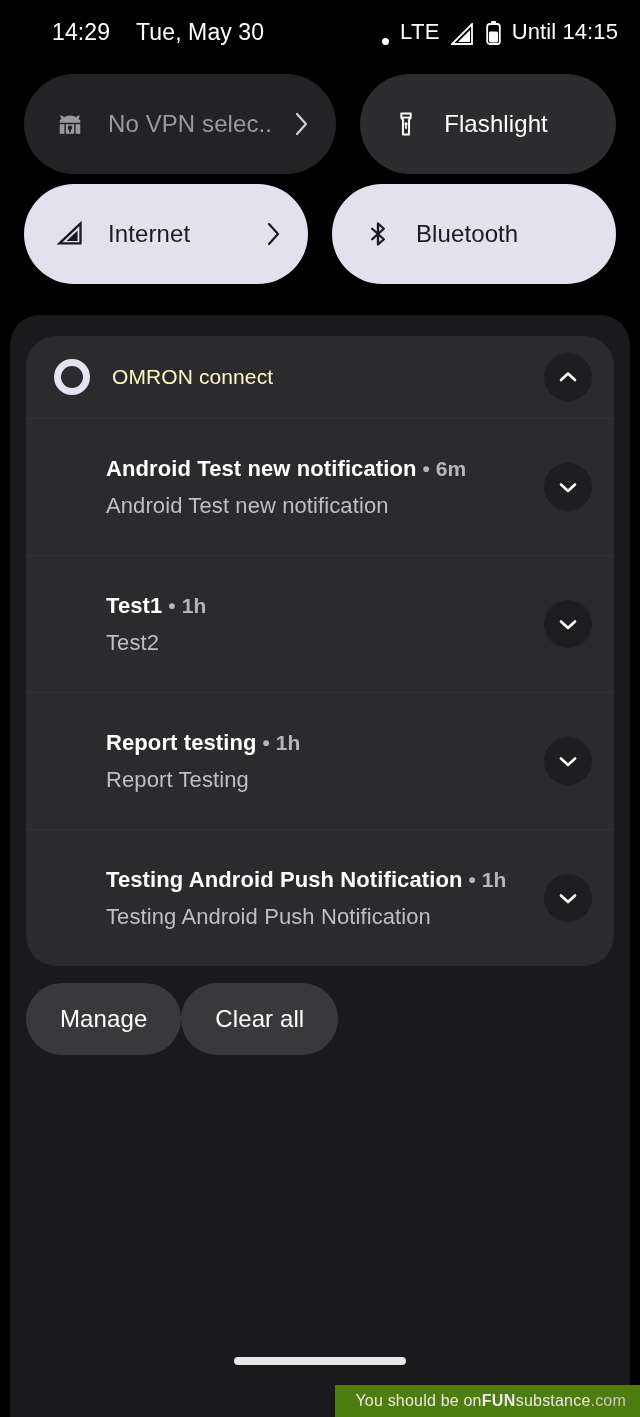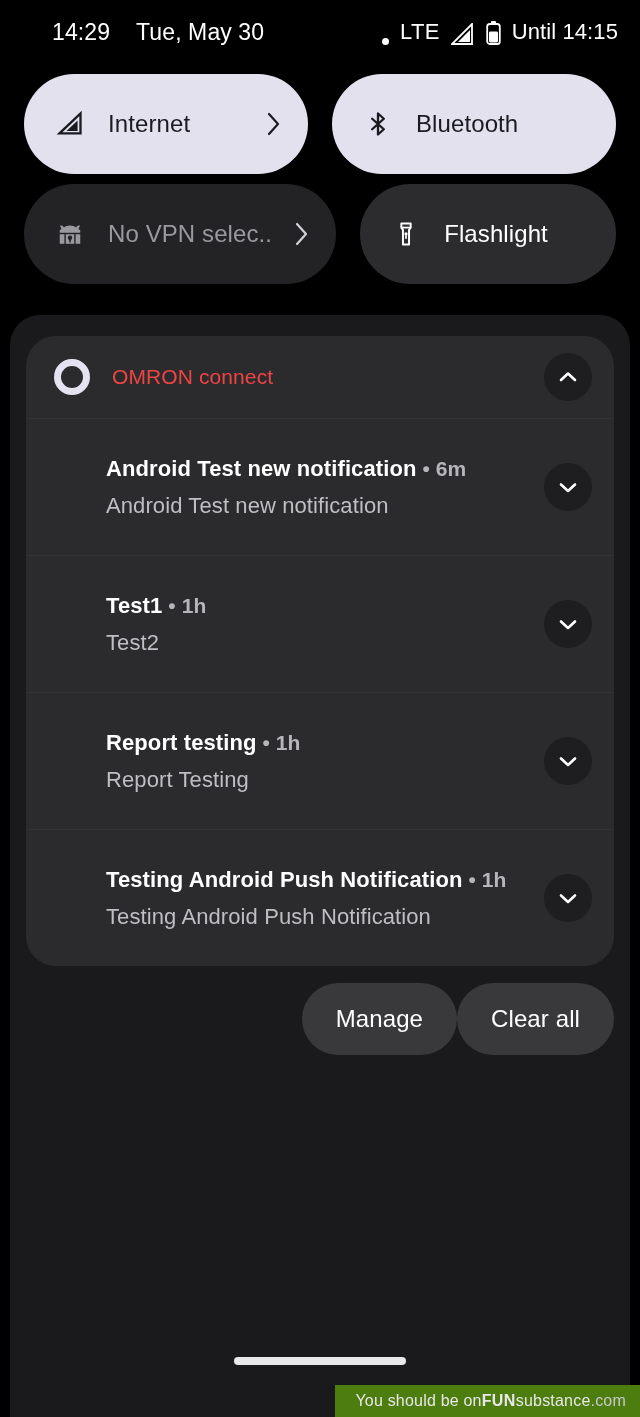--- a/index.html
+++ b/index.html
@@ -54,21 +54,21 @@
     background:#2B2B2D; border-radius:30px; overflow:hidden;
   }
   .ngroup-head {
     height:82px; display:flex; align-items:center;
     padding:0 22px 0 28px; gap:22px; cursor:pointer;
   }
   .app-ring {
     width:36px; height:36px; border-radius:50%;
     border:7px solid #E6E3F0; flex:0 0 36px; box-sizing:border-box;
   }
-  .app-name { font-size:21px; color:#ef4444; letter-spacing:.1px; }
+  .app-name { font-size:21px; color:#fef9c3; letter-spacing:.1px; }
   .chev-btn {
     margin-left:auto; width:48px; height:48px; border-radius:50%;
     background:#1E1E20; display:flex; align-items:center; justify-content:center;
     cursor:pointer; flex:0 0 48px;
   }
   .chev-btn svg { width:24px; height:24px; }
 
   .nrow {
     display:flex; align-items:center; padding:0 22px 0 80px;
     height:137px; border-top:1px solid #333336; cursor:pointer;
@@ -79,22 +79,22 @@
     letter-spacing:.1px; white-space:nowrap;
   }
   .nrow-meta { font-weight:bold; color:#B6B6BA; font-size:21px; }
   .nrow-line2 {
     font-size:22px; color:#BFBFC3; margin-top:11px;
     letter-spacing:.1px; white-space:nowrap;
   }
 
   
   .nactions {
-    position:absolute; left:16px; right:16px; top:668px;
-    display:flex; justify-content:flex-end;
+    position:absolute; left:16px; right:24px; top:668px;
+    display:flex; justify-content:flex-start;
   }
   .pill {
     height:72px; border-radius:36px; background:#39393C;
     color:#fff; font-size:24px; display:flex; align-items:center;
     justify-content:center; padding:0 34px; cursor:pointer;
     border:none; font-family:inherit; letter-spacing:.1px;
   }
 
   
   .home-ind {
@@ -137,48 +137,20 @@
       </svg>
     </span>
     <span class="sb-until">Until 14:15</span>
   </div>
 </div>
 
 <div class="qs">
 
   <div class="qs-row">
 
-    <div class="tile on">
-      <span class="tile-ico">
-        <svg viewBox="0 0 24 24" width="28" height="28">
-          <path d="M21 3 L21 20 L3 20 Z" fill="none" stroke="#1A1B20" stroke-width="2"></path>
-          <path d="M18.5 9 L18.5 18 L9 18 Z" fill="#1A1B20"></path>
-        </svg>
-      </span>
-      <span class="tile-lbl">Internet</span>
-      <span class="tile-chev">
-        <svg viewBox="0 0 16 28" width="16" height="28">
-          <path d="M3 4 L12 14 L3 24" fill="none" stroke="#1A1B20" stroke-width="2.2" stroke-linecap="round" stroke-linejoin="round"></path>
-        </svg>
-      </span>
-    </div>
-
-    <div class="tile on">
-      <span class="tile-ico">
-        <svg viewBox="0 0 24 24" width="28" height="28">
-          <path d="M7 7.5 L17 16.5 L12 21 L12 3 L17 7.5 L7 16.5" fill="none" stroke="#1A1B20" stroke-width="2" stroke-linecap="round" stroke-linejoin="round"></path>
-        </svg>
-      </span>
-      <span class="tile-lbl">Bluetooth</span>
-    </div>
-
-  </div>
-
-  <div class="qs-row">
-
     <div class="tile off">
       <span class="tile-ico">
         <svg viewBox="0 0 24 24" width="28" height="28" fill="#9A9A9E">
           <path d="M3.2 5.2 C4.6 4.3 6.2 5.1 6.6 6.4 C7.9 5.3 9.9 4.7 12 4.7
                    C14.1 4.7 16.1 5.3 17.4 6.4 C17.8 5.1 19.4 4.3 20.8 5.2
                    C19.6 6.1 19.4 7.4 19.6 8.3 L20.8 8.3 L20.8 11 L3.2 11 L3.2 8.3
                    L4.4 8.3 C4.6 7.4 4.4 6.1 3.2 5.2 Z"></path>
           <path d="M3.2 12.2 L7.2 12.2 L7.2 20.4 L3.2 20.4 Z"></path>
           <path d="M16.8 12.2 L20.8 12.2 L20.8 20.4 L16.8 20.4 Z"></path>
           <path d="M8.4 12.2 L15.6 12.2 L15.6 20.4 L8.4 20.4 Z"></path>
@@ -200,20 +172,48 @@
           <path d="M8 3 L16 3 L16 6.5 L14.6 8.5 L14.6 21 L9.4 21 L9.4 8.5 L8 6.5 Z" fill="none" stroke="#fff" stroke-width="1.7" stroke-linejoin="round"></path>
           <line x1="8" y1="6.5" x2="16" y2="6.5" stroke="#fff" stroke-width="1.5"></line>
           <circle cx="12" cy="12" r="1.4" fill="#fff"></circle>
           <line x1="12" y1="13.2" x2="12" y2="16" stroke="#fff" stroke-width="1.5"></line>
         </svg>
       </span>
       <span class="tile-lbl">Flashlight</span>
     </div>
 
   </div>
+
+  <div class="qs-row">
+
+    <div class="tile on">
+      <span class="tile-ico">
+        <svg viewBox="0 0 24 24" width="28" height="28">
+          <path d="M21 3 L21 20 L3 20 Z" fill="none" stroke="#1A1B20" stroke-width="2"></path>
+          <path d="M18.5 9 L18.5 18 L9 18 Z" fill="#1A1B20"></path>
+        </svg>
+      </span>
+      <span class="tile-lbl">Internet</span>
+      <span class="tile-chev">
+        <svg viewBox="0 0 16 28" width="16" height="28">
+          <path d="M3 4 L12 14 L3 24" fill="none" stroke="#1A1B20" stroke-width="2.2" stroke-linecap="round" stroke-linejoin="round"></path>
+        </svg>
+      </span>
+    </div>
+
+    <div class="tile on">
+      <span class="tile-ico">
+        <svg viewBox="0 0 24 24" width="28" height="28">
+          <path d="M7 7.5 L17 16.5 L12 21 L12 3 L17 7.5 L7 16.5" fill="none" stroke="#1A1B20" stroke-width="2" stroke-linecap="round" stroke-linejoin="round"></path>
+        </svg>
+      </span>
+      <span class="tile-lbl">Bluetooth</span>
+    </div>
+
+  </div>
 </div>
 
 <div class="shade">
 
   <div class="ncard">
 
     <div class="ngroup-head">
       <span class="app-ring"></span>
       <span class="app-name">OMRON connect</span>
       <span class="chev-btn">

